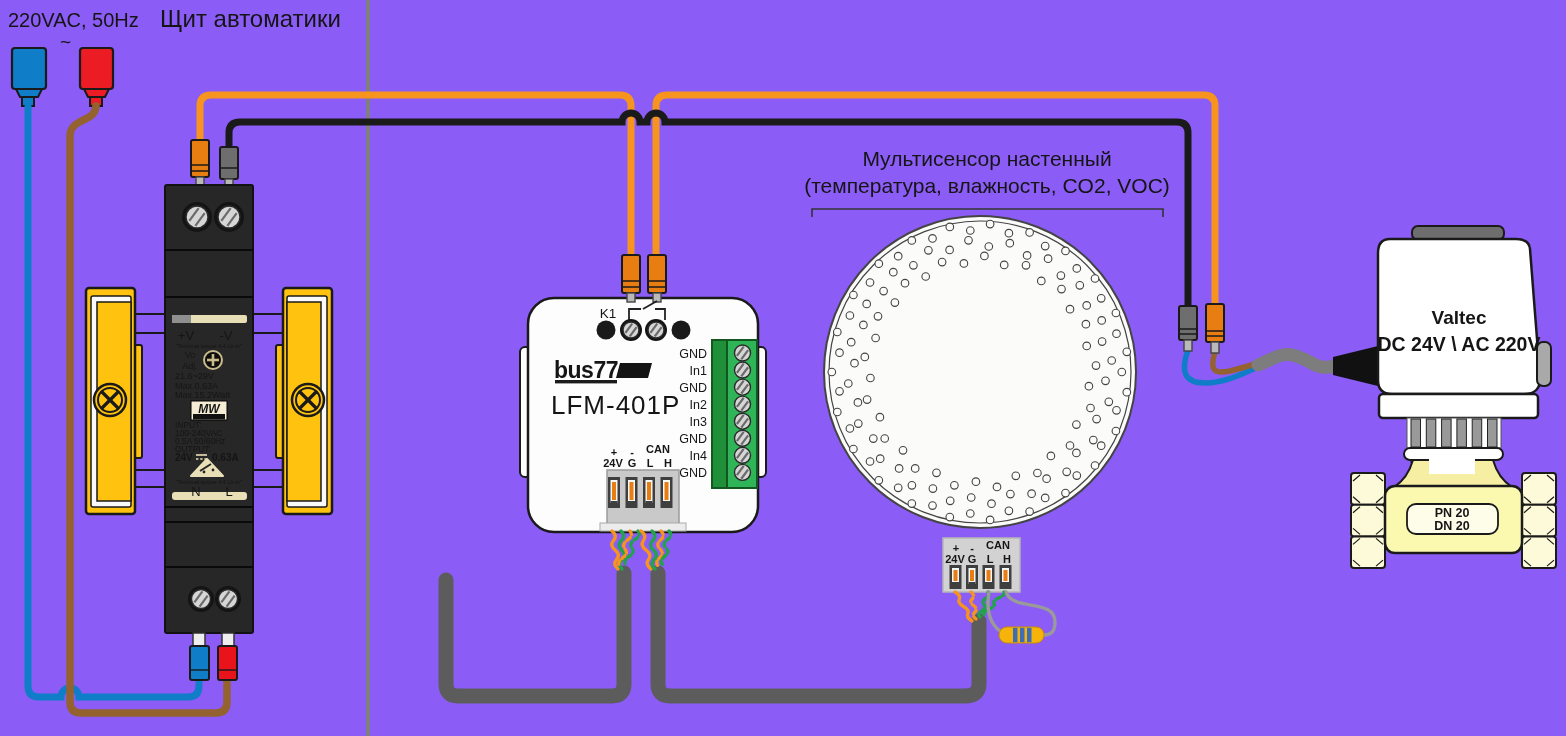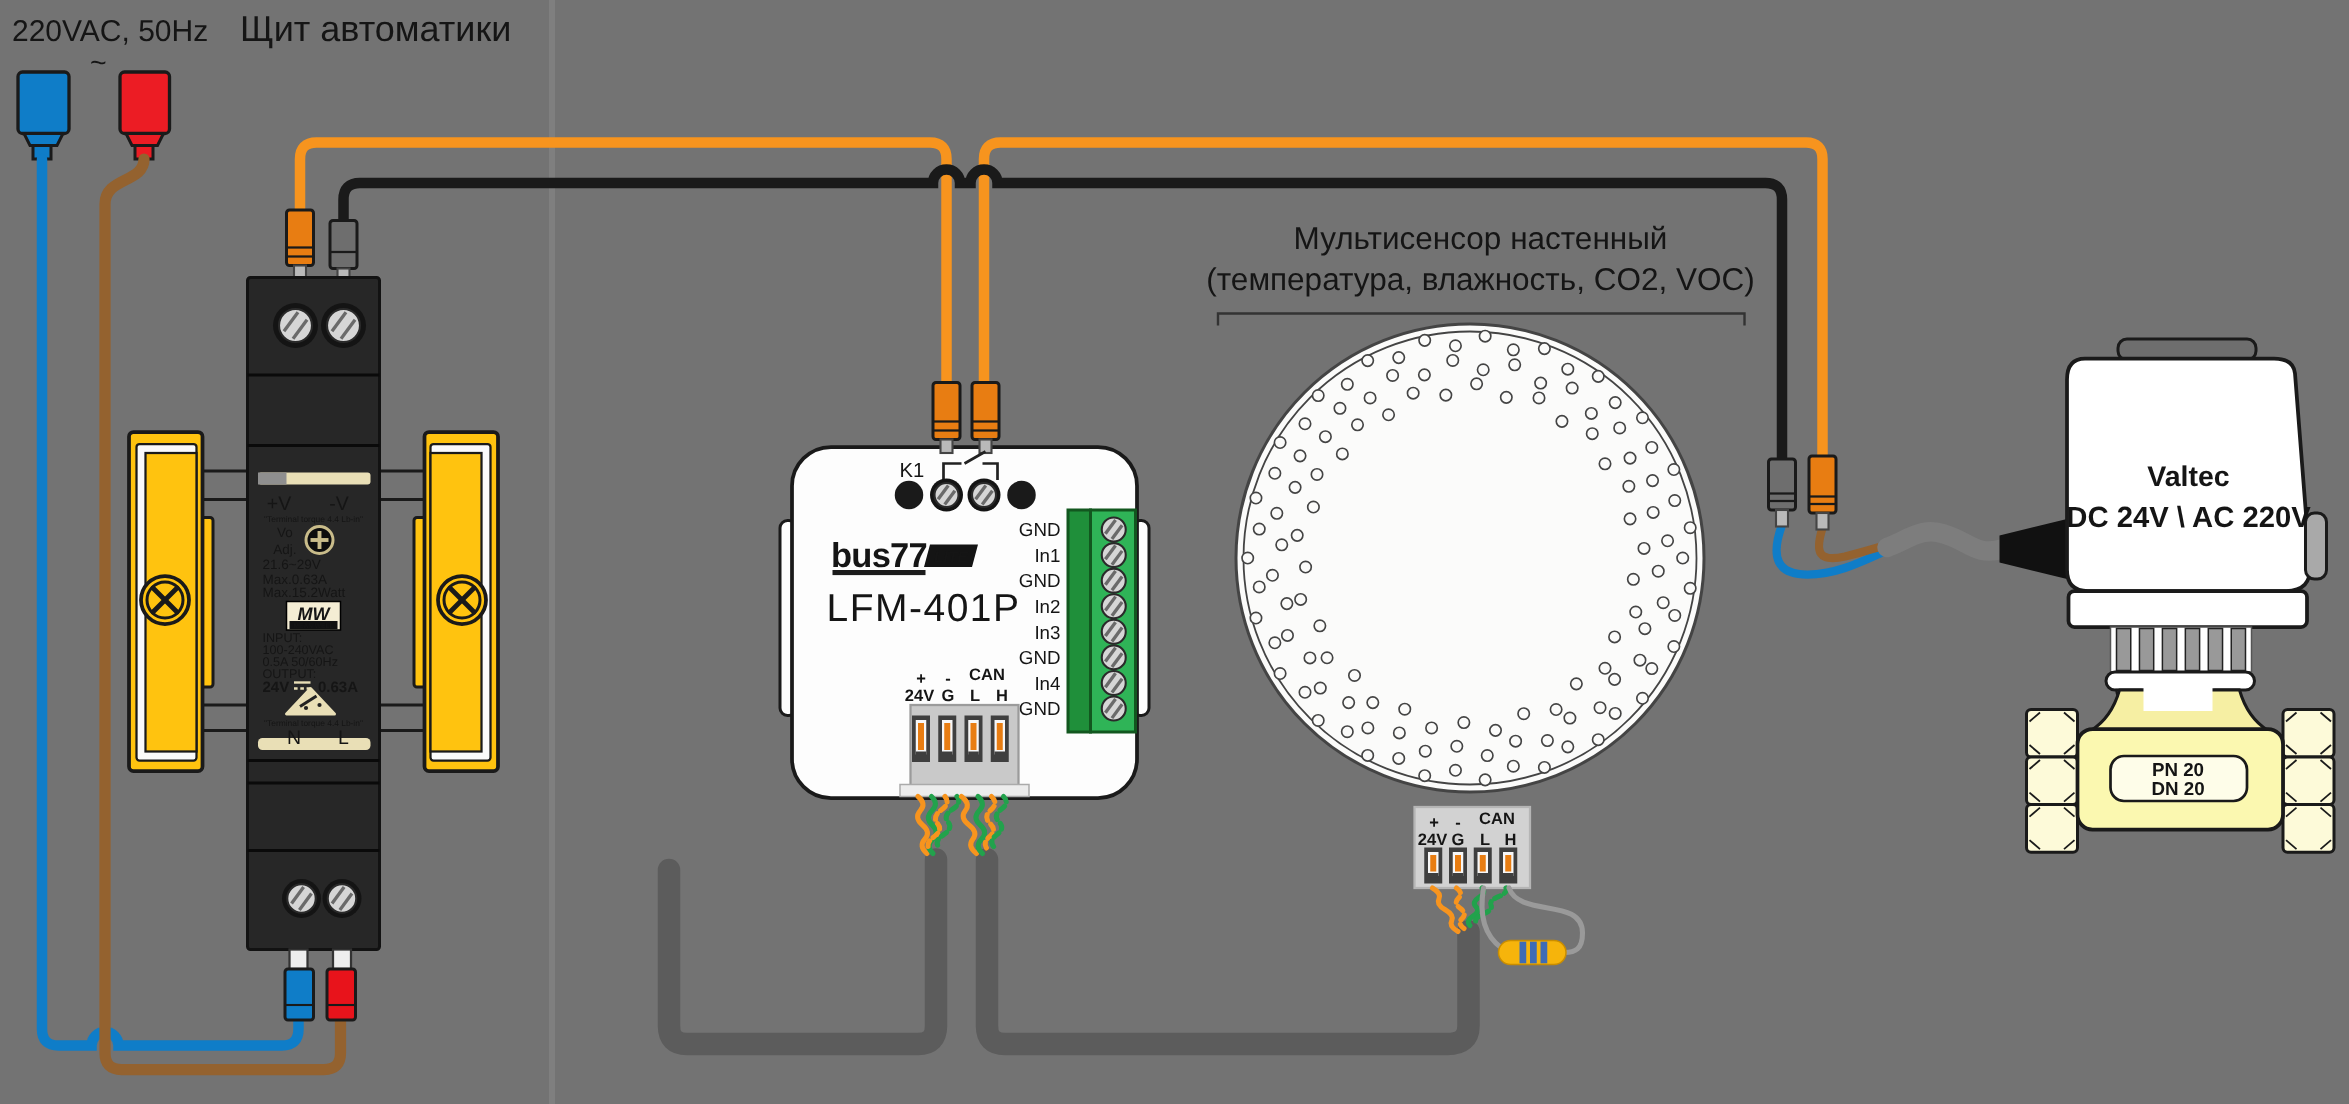--- a/index.html
+++ b/index.html
@@ -1,16 +1,16 @@
 <!DOCTYPE html>
 <html><head>
 <meta charset="utf-8">
 <style>
   html,body{margin:0;padding:0;background:#f1f1ef;}
-  .stage{position:relative;width:1566px;height:736px;background:#737373;overflow:hidden;
+  .stage{position:relative;width:1566px;height:736px;background:#8b5cf6;overflow:hidden;
          font-family:"Liberation Sans", sans-serif;}
   svg text{font-family:"Liberation Sans", sans-serif;fill:#151515;}
 </style>
 </head>
 <body>
 
 <div class="stage">
 <svg width="1566" height="736" viewBox="0 0 1566 736" xmlns="http://www.w3.org/2000/svg">
 
   <line x1="368" y1="0" x2="368" y2="736" stroke="#7f7f7f" stroke-width="4"></line>

